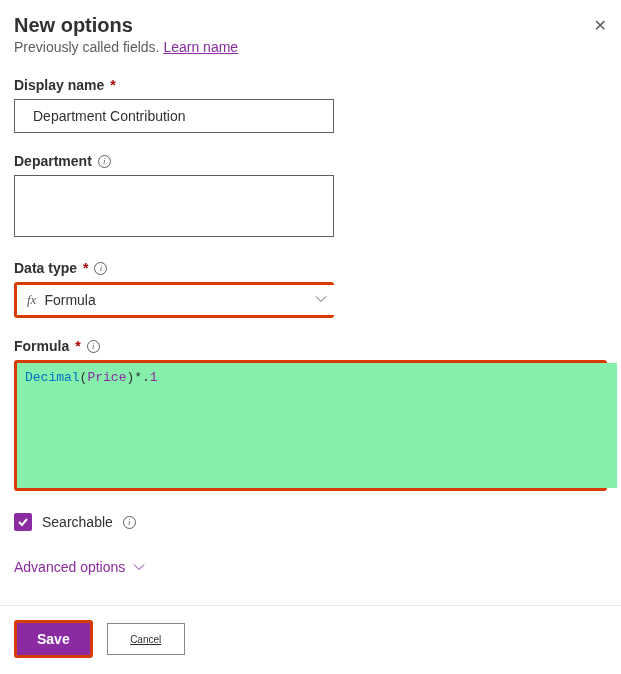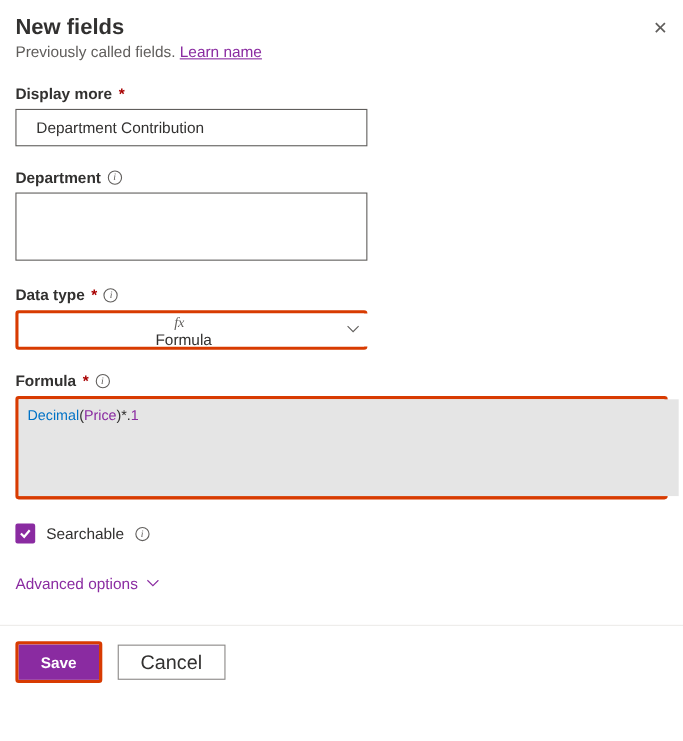--- a/index.html
+++ b/index.html
@@ -17,60 +17,60 @@
     .learn-link { color: #8a2ba1; text-decoration: underline; cursor: pointer; }
     .close-icon { font-size: 16px; color: #605e5c; cursor: pointer; margin-top: 2px; font-weight: 300; }
     .form-group { margin-bottom: 20px; }
     .label-row { display: flex; align-items: center; gap: 6px; margin-bottom: 6px; }
     .field-label { font-size: 14px; font-weight: 600; color: #323130; }
     .required { color: #a80000; font-weight: 600; }
     .info-icon { display: inline-flex; align-items: center; justify-content: center; width: 13px; height: 13px; border: 1px solid #605e5c; border-radius: 50%; font-size: 9px; color: #605e5c; font-style: italic; font-family: Georgia, serif; }
     .text-input { width: 320px; height: 34px; padding: 6px 18px; border: 1px solid #605e5c; font-size: 14px; color: #323130; font-family: inherit; }
     .textarea { width: 320px; height: 62px; padding: 6px 10px; border: 1px solid #605e5c; resize: none; font-family: inherit; font-size: 14px; }
     .hl-red { border: 3px solid #d83b01; border-radius: 3px; }
-    .select-box { position: relative; width: 320px; height: 36px; display: flex; align-items: center; background: #fff; border: 1px solid #605e5c; padding: 0 30px 0 10px; cursor: pointer; box-sizing: border-box; flex-direction: column; }
+    .select-box { position: relative; width: 320px; height: 36px; display: flex; align-items: center; background: #fff; border: 1px solid #605e5c; padding: 0 30px 0 10px; cursor: pointer; box-sizing: border-box; }
     .hl-red .select-box { border: none; height: 30px; }
     .fx { font-style: italic; font-family: Georgia, serif; color: #605e5c; margin-right: 8px; font-size: 13px; }
     .select-text { font-size: 14px; color: #323130; }
     .chevron { position: absolute; right: 10px; top: 50%; transform: translateY(-50%); }
     .chevron svg { width: 12px; height: 12px; }
-    .formula-box { width: 600px; height: 88px; padding: 6px 8px; font-family: Liberation Sans, sans-serif; font-size: 13px; line-height: 1.4; background: #e5e5e5; white-space: pre; }
+    .formula-box { width: 600px; height: 125px; padding: 6px 8px; font-family: Liberation Mono, monospace; font-size: 13px; line-height: 1.4; background: #86efac; white-space: pre; }
     .tok-fn { color: #0072c6; }
     .tok-arg { color: #8a2ba1; }
     .tok-plain { color: #323130; }
     .tok-num { color: #8a2ba1; }
     .check-row { display: flex; align-items: center; gap: 10px; margin-top: 22px; margin-bottom: 28px; }
     .checkbox { width: 18px; height: 18px; background: #8a2ba1; display: flex; align-items: center; justify-content: center; border-radius: 2px; cursor: pointer; }
     .checkbox svg { width: 12px; height: 12px; }
     .check-label { font-size: 14px; color: #323130; }
     .adv-row { display: flex; align-items: center; gap: 8px; color: #8a2ba1; cursor: pointer; font-size: 14px; margin-bottom: 30px; }
     .adv-row svg { width: 12px; height: 12px; }
     .divider { height: 1px; background: #edebe9; margin: 0 -14px; }
     .footer { display: flex; gap: 14px; padding: 14px 0 18px 0; align-items: center; }
     .btn-primary-wrap { border: 3px solid #d83b01; border-radius: 3px; padding: 0; }
     .btn-primary { background: #8a2ba1; color: #fff; border: none; height: 32px; padding: 0 20px; font-size: 14px; font-weight: 600; cursor: pointer; min-width: 72px; }
-    .btn-secondary { background: #fff; color: #323130; border: 1px solid #8a8886; height: 32px; padding: 0 20px; font-size: 18px; cursor: pointer; min-width: 78px; }
+    .btn-secondary { background: #fff; color: #323130; border: 1px solid #8a8886; height: 32px; padding: 0 20px; font-size: 10px; cursor: pointer; min-width: 78px; text-decoration: underline; }
     .select-hl-wrap { width: 320px; }
   </style>
 </head>
 <body>
 
 <div class="header">
   <div>
-    <div class="title">New fields</div>
+    <div class="title">New options</div>
     <div class="subtitle">
       <span>Previously called fields. </span><span class="learn-link">Learn name</span>
     </div>
   </div>
   <div class="close-icon">✕</div>
 </div>
 
 <div class="form-group">
   <div class="label-row">
-    <span class="field-label">Display more</span>
+    <span class="field-label">Display name</span>
     <span class="required">*</span>
   </div>
   <input type="text" class="text-input" value="Department Contribution" style="">
 </div>
 
 <div class="form-group">
   <div class="label-row">
     <span class="field-label">Department</span>
     <span class="info-icon">i</span>
   </div>

